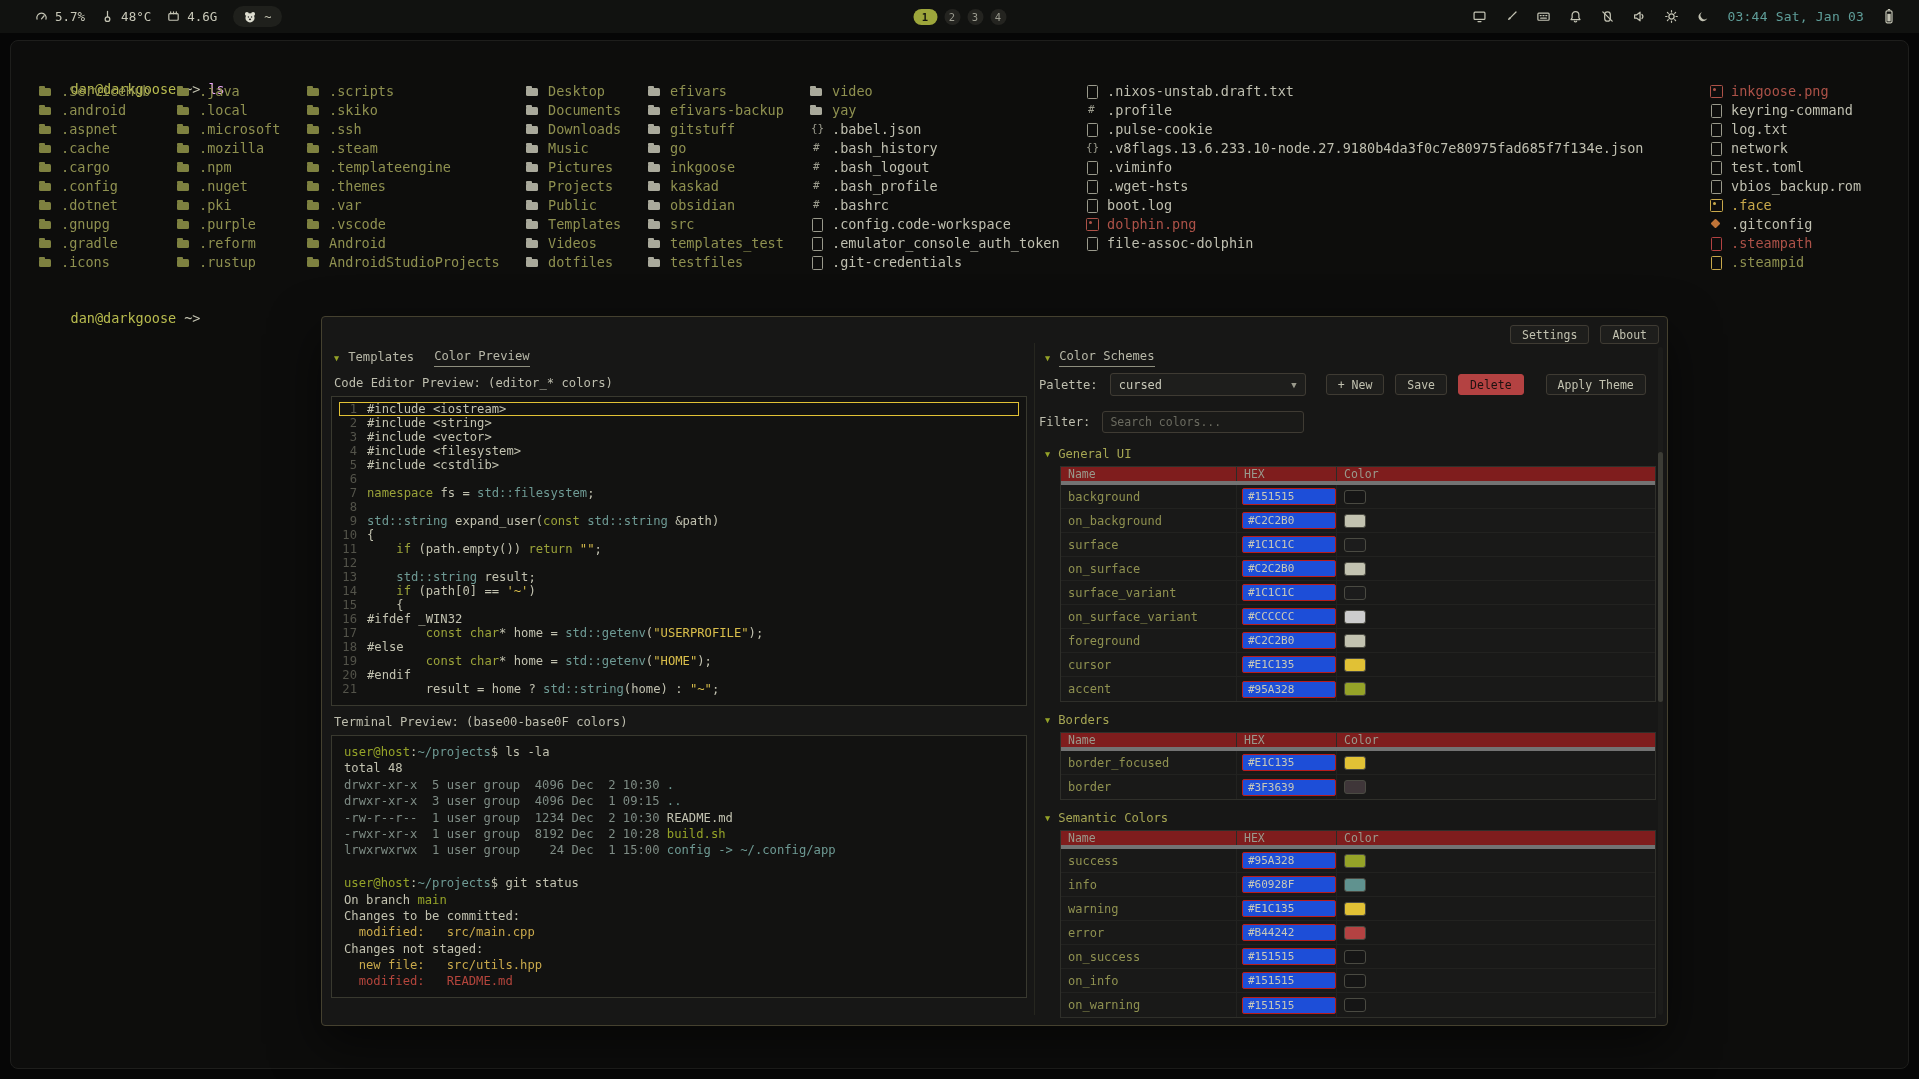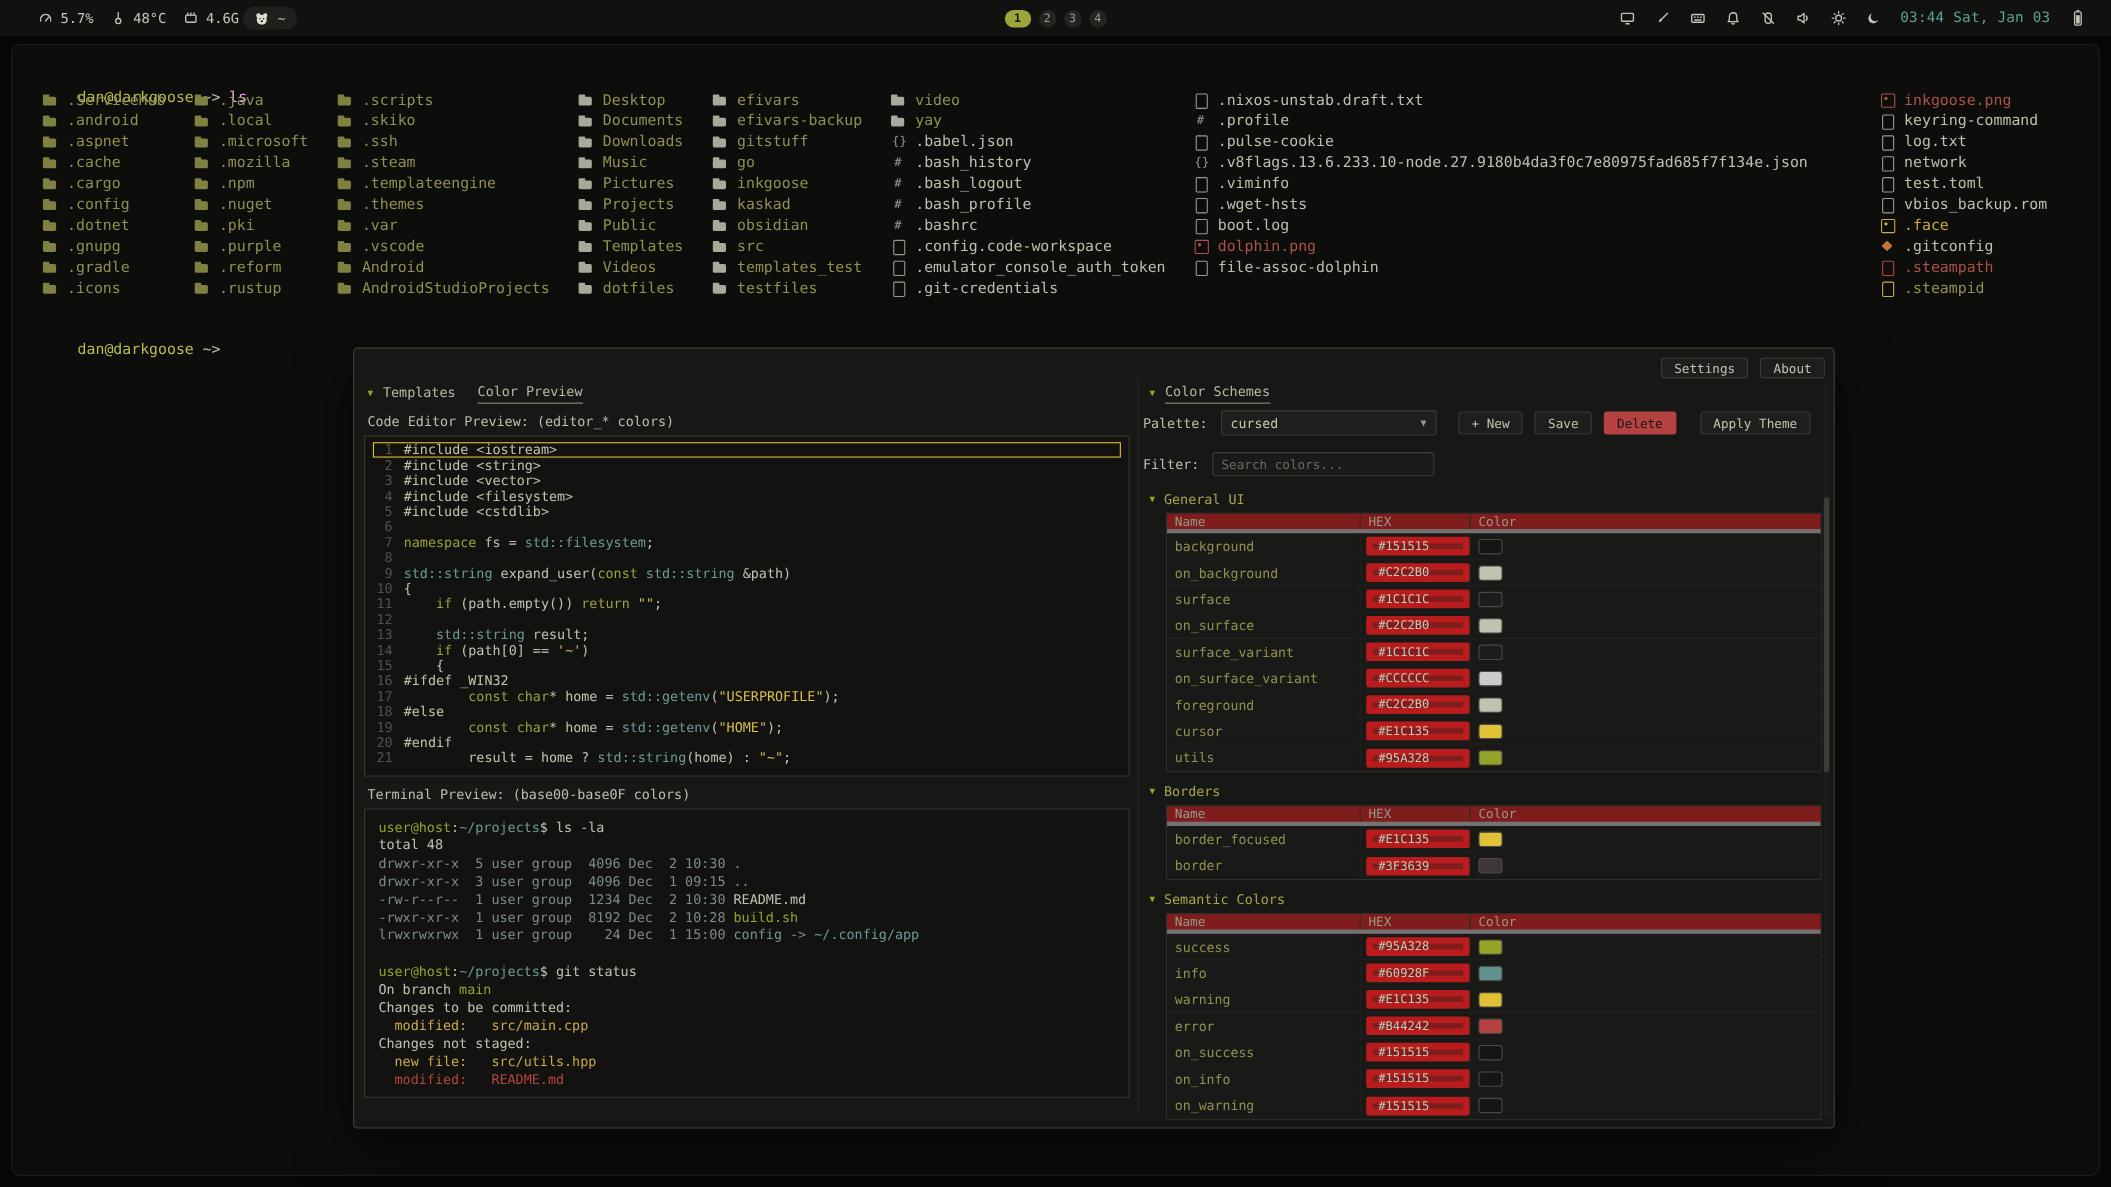--- a/index.html
+++ b/index.html
@@ -1,21 +1,21 @@
 <!DOCTYPE html>
 <html><head>
 <meta charset="utf-8">
 <style>
 *{margin:0;padding:0;box-sizing:border-box}
 html,body{width:1919px;height:1079px;overflow:hidden}
 body{background:#060606;font-family:"DejaVu Sans Mono","Liberation Mono",monospace;color:#C2C2B0;position:relative}
 
 
 .topbar{position:absolute;left:0;top:0;width:1919px;height:33px;background:#111210;display:flex;align-items:center}
-.tb-left{display:flex;align-items:center;gap:4px;padding-left:34px}
+.tb-left{display:flex;align-items:center;gap:16px;padding-left:34px}
 .tb-stats{display:flex;align-items:center;gap:15px}
 .tb-stat{display:flex;align-items:center;gap:6px;font-size:12.5px;color:#C8C8B8}
 .ws-pill{display:flex;align-items:center;gap:7px;background:#1f201c;border-radius:11px;height:21px;padding:0 10px;font-size:12px;color:#C2C2B0}
 .tb-center{position:absolute;left:50%;top:0;height:33px;transform:translateX(-50%);display:flex;align-items:center;gap:7px}
 .ws{width:16px;height:16px;border-radius:50%;background:#242420;color:#9a9a8e;font-size:10.5px;display:flex;align-items:center;justify-content:center;cursor:default}
 .ws.active{width:24px;border-radius:8px;background:#9DA63B;color:#15150f;font-weight:bold}
 .tb-right{margin-left:auto;display:flex;align-items:center;gap:17px;padding-right:22px}
 .tray{display:flex;align-items:center;gap:17px}
 .svg-ico{display:inline-flex;color:#C4C4B4;line-height:0}
 .svg-ico svg{display:block}
@@ -89,21 +89,21 @@
 .sec-title{display:flex;align-items:center;gap:8px;font-size:12.2px;color:#A6A653;margin-bottom:5px}
 .ctable{margin-left:15px;width:596px;border:1px solid #2f2f2a;margin-bottom:11px}
 .thead{display:flex;height:18px;background:#7f1d1d;border-bottom:4px solid #737373}
 .th{font-size:11.5px;color:#99998C;display:flex;align-items:center;padding-left:7px;border-right:1px solid #2b2b27}
 .th:last-child{border-right:none}
 .th0{width:176px}.th1{width:100px}.th2{flex:1}
 .trow{display:flex;height:24px;align-items:stretch;background:#191918;border-bottom:1px solid #222220}
 .trow:last-child{border-bottom:none}
 .tname{width:176px;padding-left:7px;font-size:12px;color:#8F9150;display:flex;align-items:center;border-right:1px solid #222220}
 .thex{width:100px;padding-left:5px;display:flex;align-items:center;border-right:1px solid #222220}
-.hexbox{display:inline-flex;align-items:center;width:113px;height:17px;background:#7f1d1d;border:6px solid #b91c1c;padding-left:5px;font-size:11px;color:#C8C8B8;border-radius:2px;cursor:text}
+.hexbox{display:inline-flex;align-items:center;width:113px;height:17px;background:#1d4ed8;border:1px solid #b91c1c;padding-left:5px;font-size:11px;color:#C8C8B8;border-radius:2px;cursor:text}
 .tcolor{flex:1;padding-left:7px;display:flex;align-items:center}
 .swatch{display:inline-block;width:22px;height:14px;border-radius:3px;border:1px solid #4a4a42;cursor:pointer}
 .rscroll{position:absolute;right:4px;top:30px;bottom:10px;width:5px;background:#1c1c1a;border-radius:3px}
 .rthumb{position:absolute;left:0;top:105px;width:5px;height:250px;background:#3c3c35;border-radius:3px}
 </style>
 </head>
 <body>
 
 <div class="topbar">
   <div class="tb-left">
@@ -718,21 +718,21 @@
           <div class="trow">
             <span class="tname">cursor</span>
             <span class="thex">
               <span class="hexbox">#E1C135</span>
             </span>
             <span class="tcolor">
               <span class="swatch" style="background: rgb(225, 193, 53);"></span>
             </span>
           </div>
           <div class="trow">
-            <span class="tname">utils</span>
+            <span class="tname">accent</span>
             <span class="thex">
               <span class="hexbox">#95A328</span>
             </span>
             <span class="tcolor">
               <span class="swatch" style="background: rgb(149, 163, 40);"></span>
             </span>
           </div>
         </div>
       </div>
       <div class="section">

